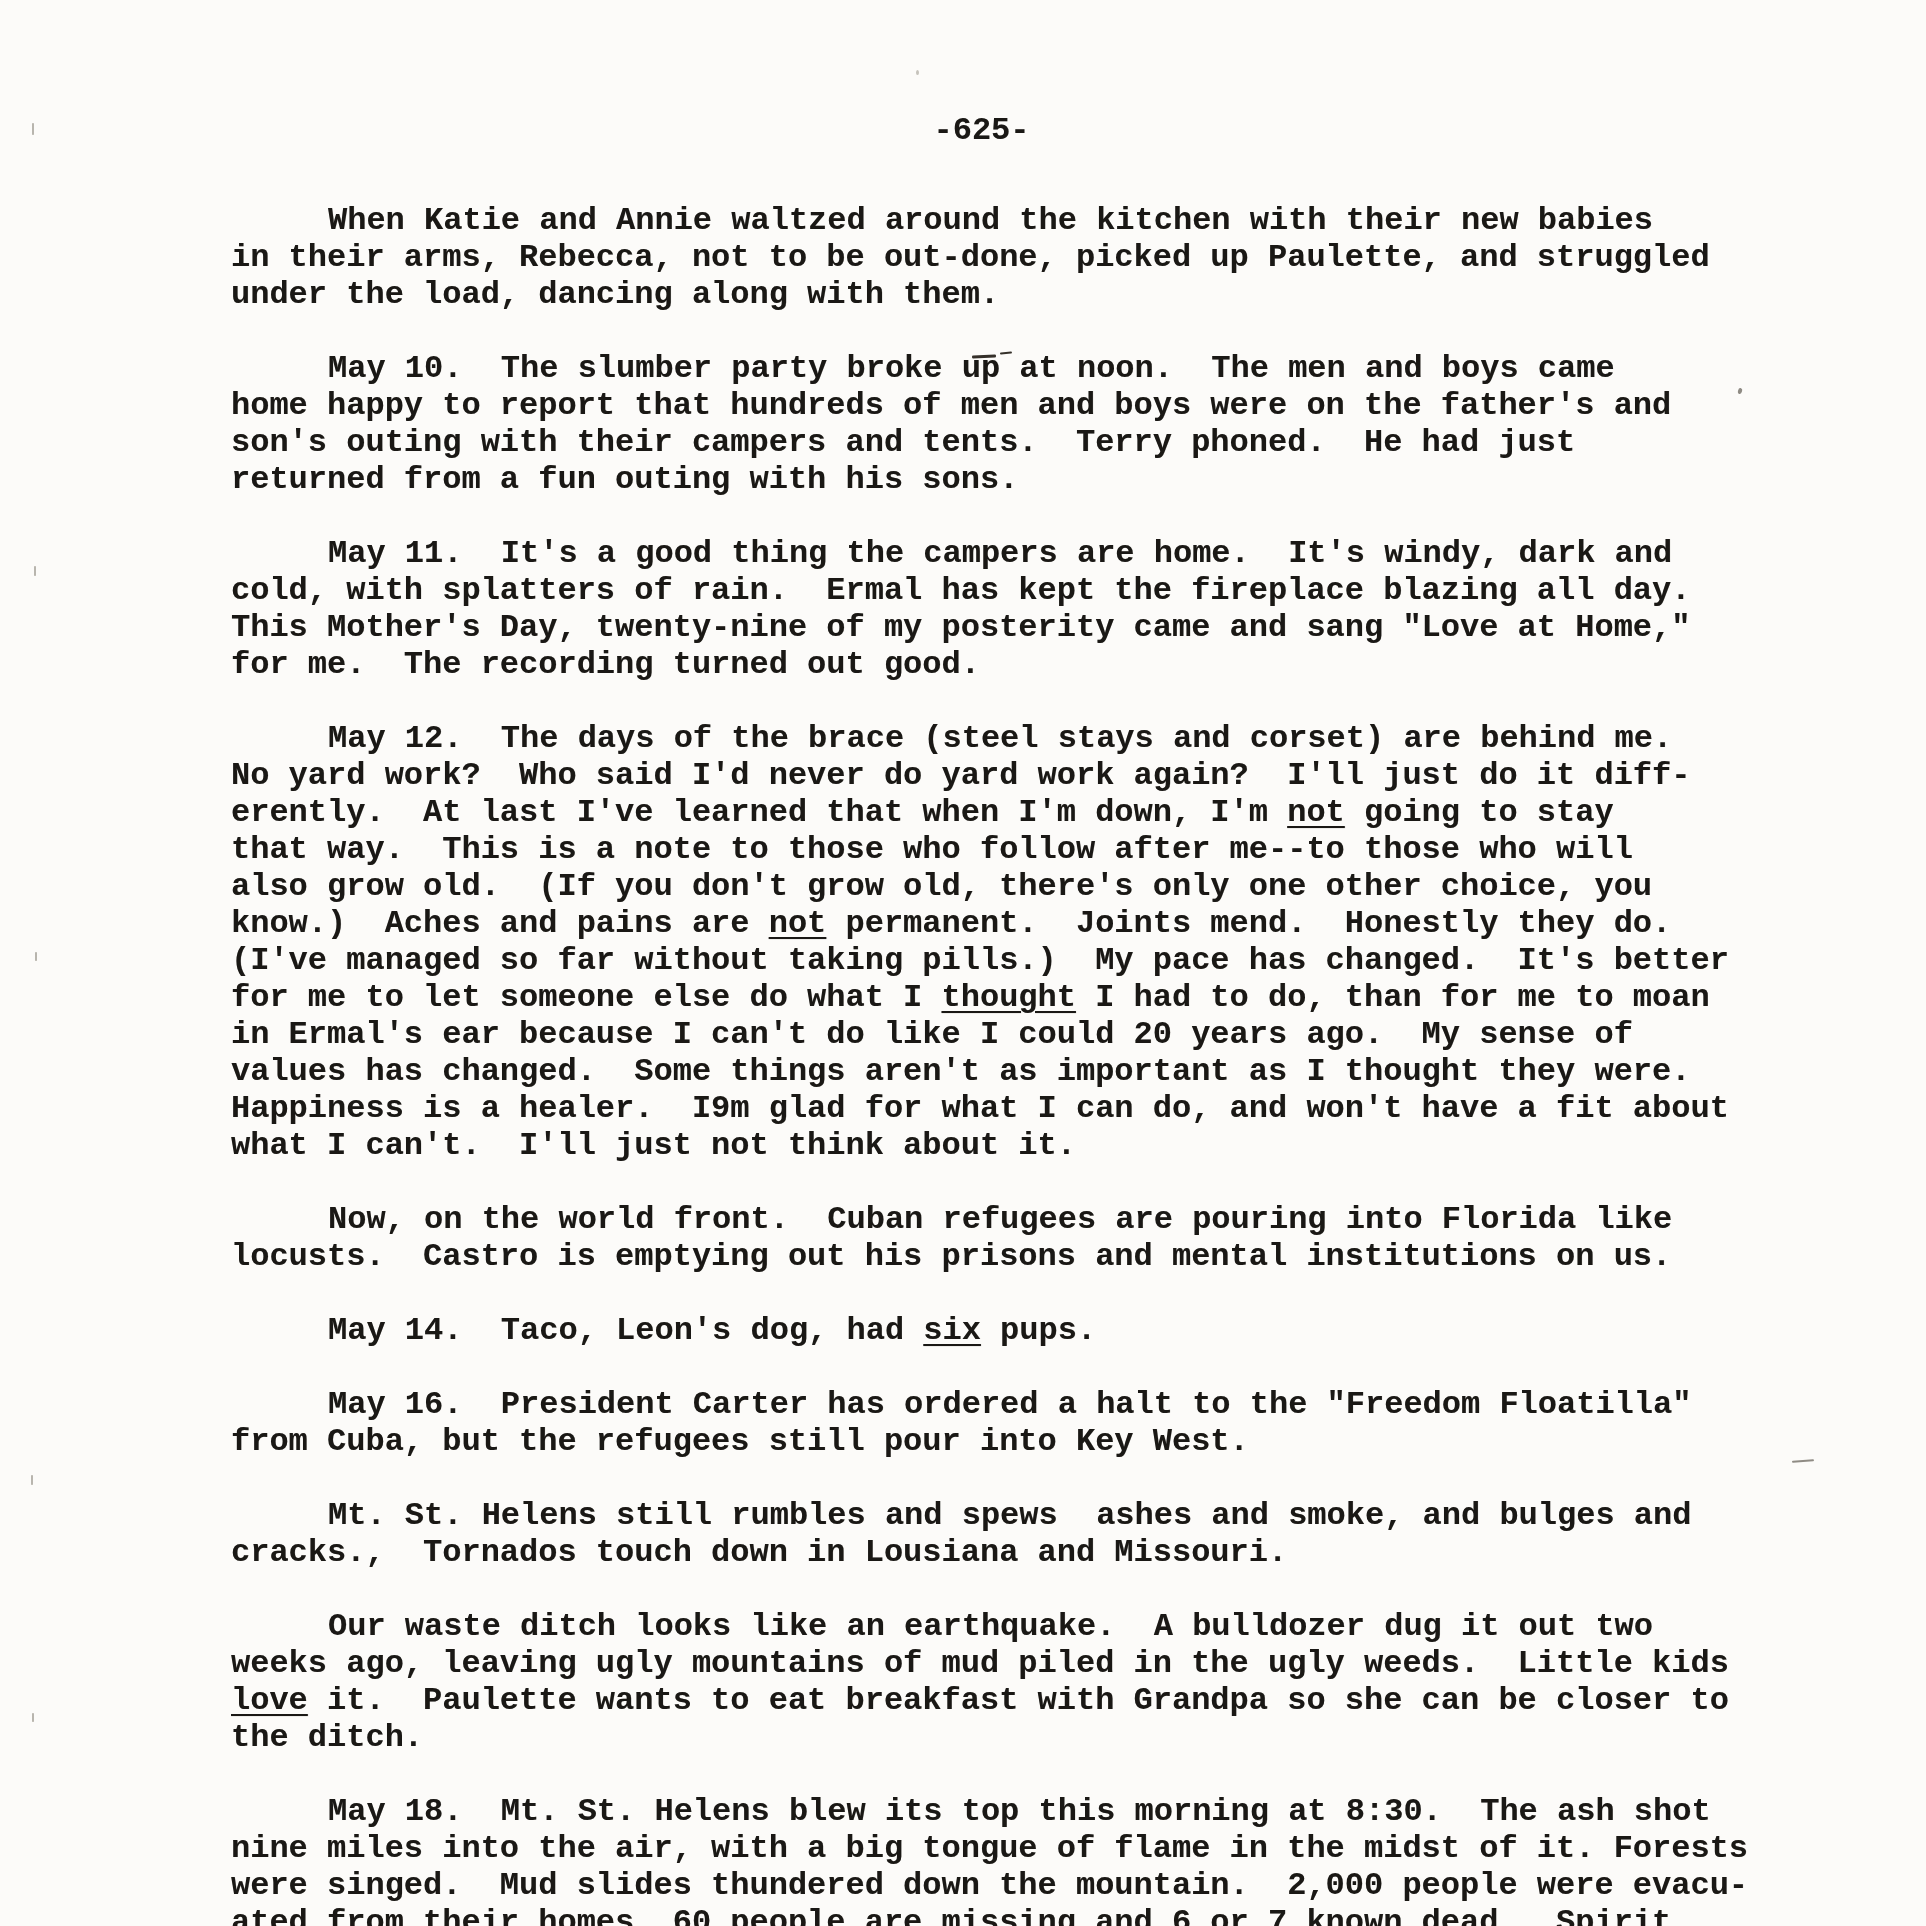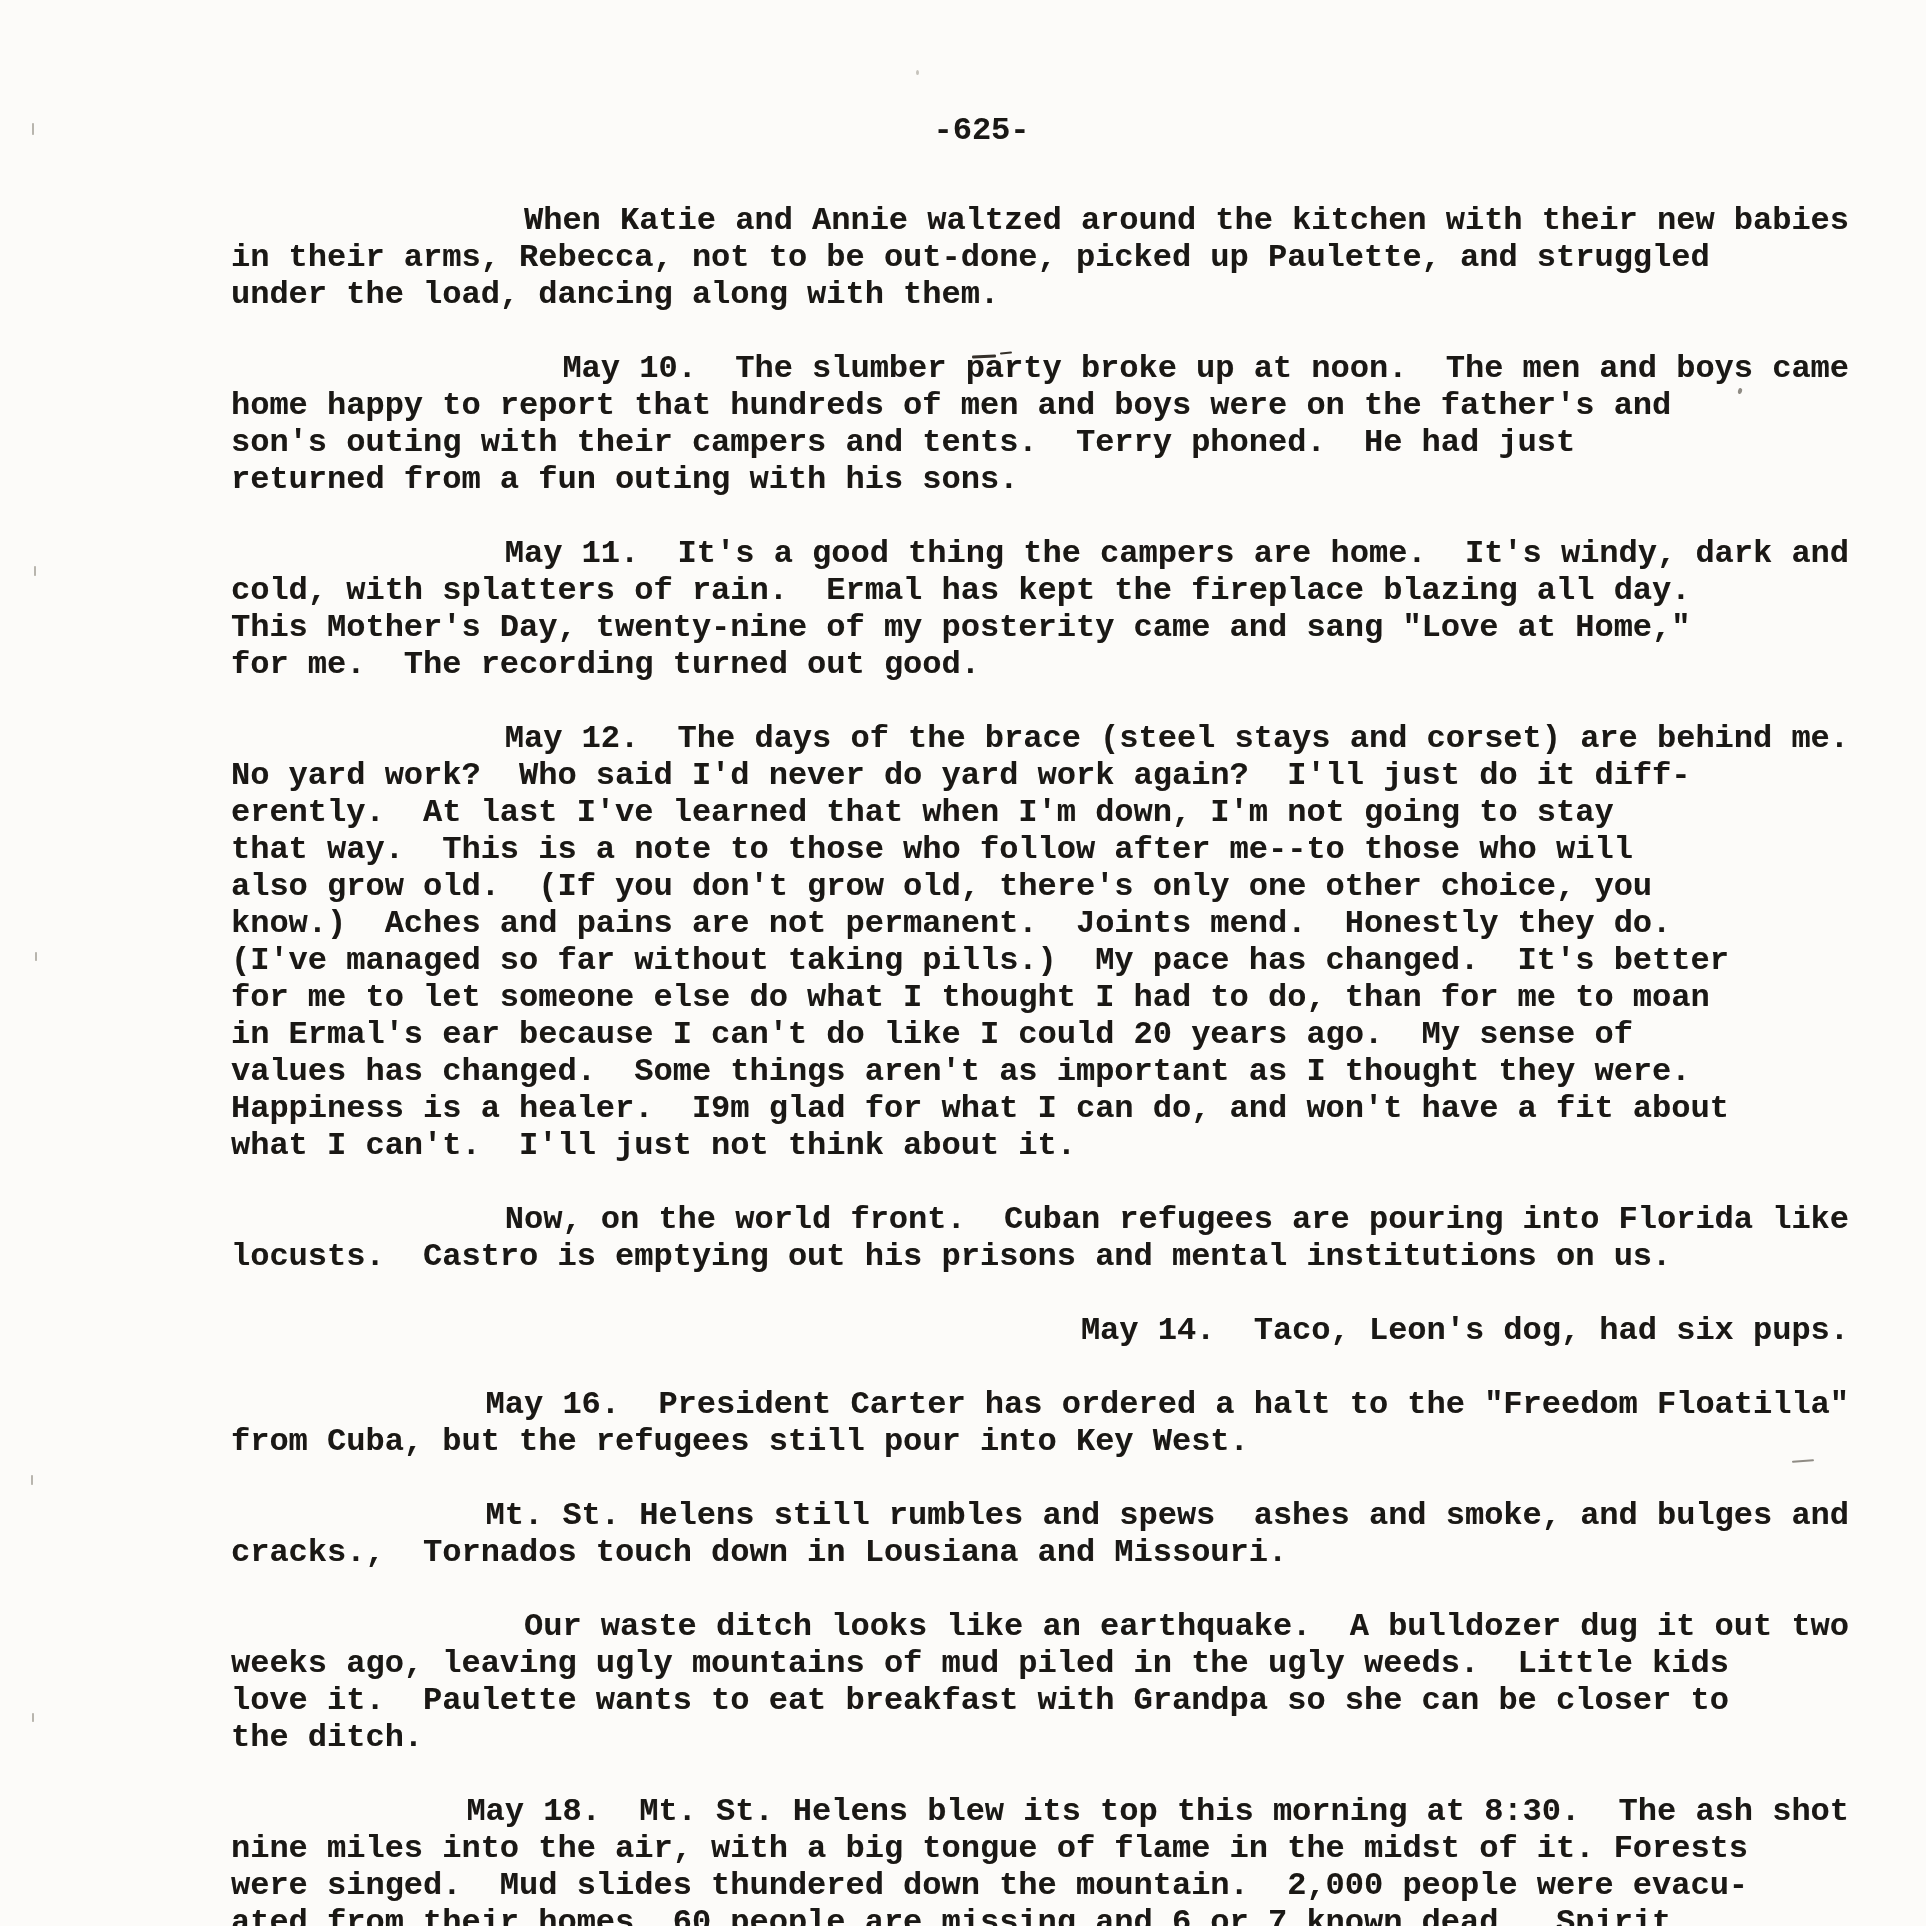--- a/index.html
+++ b/index.html
@@ -31,22 +31,23 @@
     text-align: center;
   }
   .doc {
     position: absolute;
     left: 231px;
     top: 202px;
     width: 1618px;
   }
   .para { margin: 0 0 37px 0; }
   .line { height: 37px; }
-  .para .line:first-child { padding-left: 97px; text-align: right; }
+  .para .line:first-child { padding-left: 97px; }
   .u {
+    text-decoration: underline;
     text-decoration-thickness: 2.3px;
     text-underline-offset: 4.6px;
   }
   .mark { position: absolute; }
   .smudge { background: #35302a; border-radius: 1.2px; }
   .faint  { background: #8f8b84; border-radius: 1.2px; }
   .tick   { background: #b8b5ae; border-radius: 0.8px; }
   .speck  { background: #c6c3bc; border-radius: 50%; }
 </style>
 </head>

